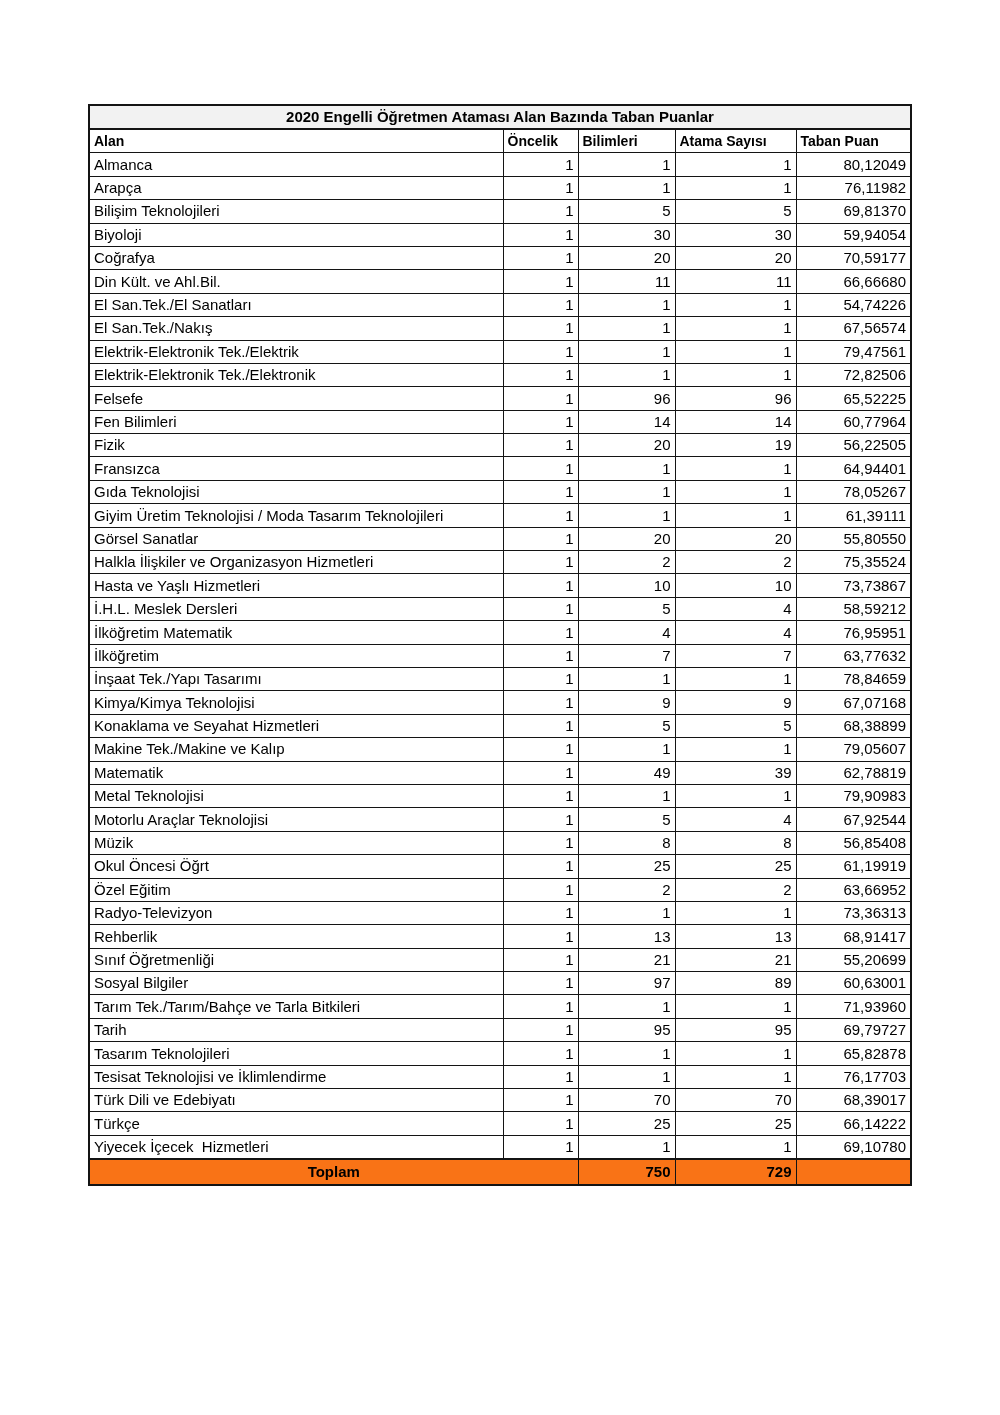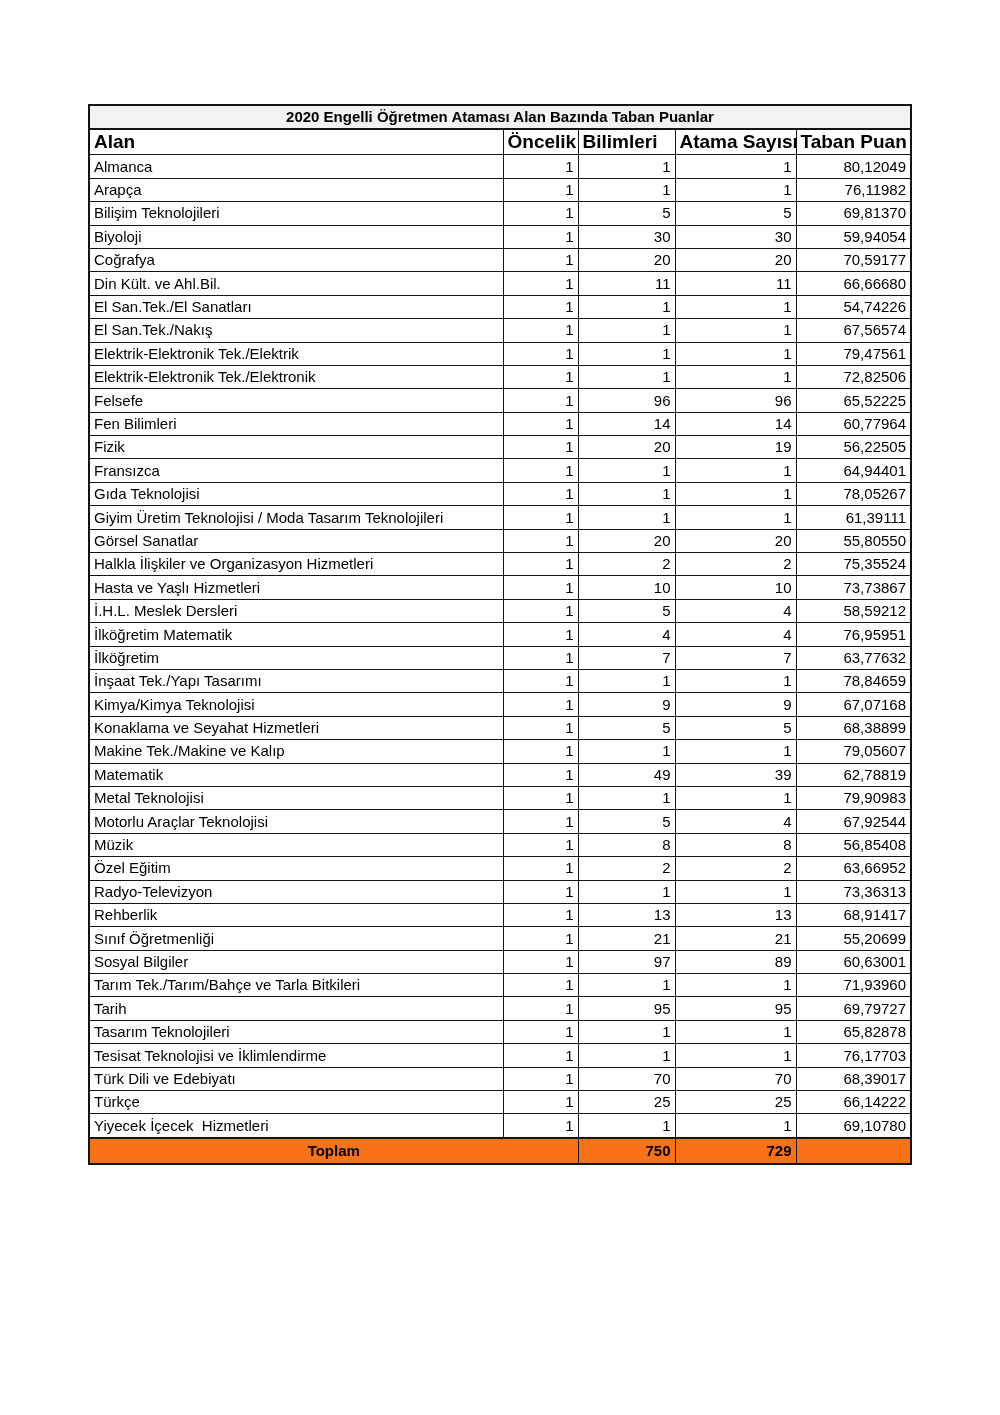--- a/index.html
+++ b/index.html
@@ -34,21 +34,21 @@
     background: #f2f2f2;
     text-align: center;
     font-weight: bold;
     font-size: 17px;
     height: 54px;
     border-bottom: 2px solid #141414 !important;
   }
   .puan-table th {
     font-weight: bold;
     text-align: left;
-    font-size: 19px;
+    font-size: 14px;
     height: 20px;
     padding: 1px 4px;
     white-space: nowrap;
     margin-left: 20px;
   }
   .puan-table td {
     font-size: 15px;
     height: 22.4px;
     padding: 0 4px;
     line-height: 1.05;
@@ -301,20 +301,27 @@
     <td class="c-num">67,92544</td>
   </tr>
         <tr>
     <td class="c-alan">Müzik</td>
     <td class="c-num">1</td>
     <td class="c-num">8</td>
     <td class="c-num">8</td>
     <td class="c-num">56,85408</td>
   </tr>
         <tr>
+    <td class="c-alan">Okul Öncesi Öğrt</td>
+    <td class="c-num">1</td>
+    <td class="c-num">25</td>
+    <td class="c-num">25</td>
+    <td class="c-num">61,19919</td>
+  </tr>
+        <tr>
     <td class="c-alan">Özel Eğitim</td>
     <td class="c-num">1</td>
     <td class="c-num">2</td>
     <td class="c-num">2</td>
     <td class="c-num">63,66952</td>
   </tr>
         <tr>
     <td class="c-alan">Radyo-Televizyon</td>
     <td class="c-num">1</td>
     <td class="c-num">1</td>

